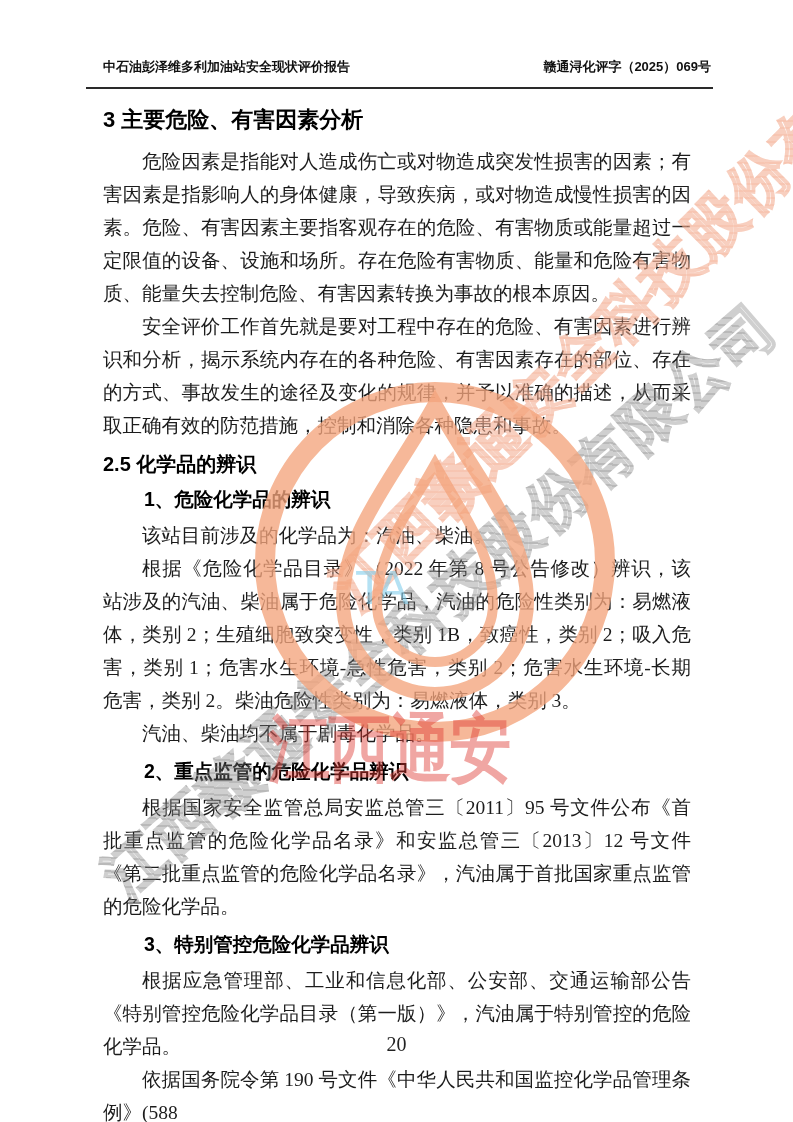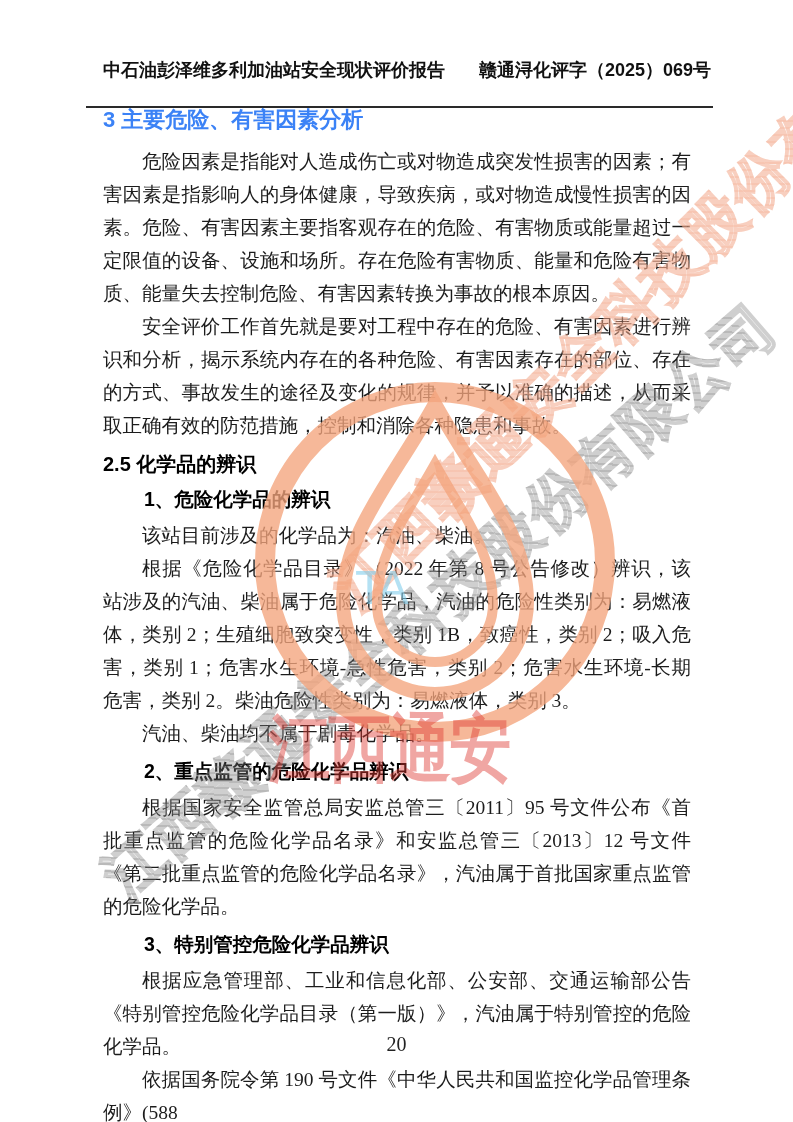--- a/index.html
+++ b/index.html
@@ -9,34 +9,34 @@
     background:#ffffff;
     overflow:hidden;
     font-family:"Liberation Serif","DejaVu Serif",serif;
     color:#1c1c1c;
   }
   
   .header{
     position:absolute;left:86px;right:80px;top:58px;
     display:flex;justify-content:space-between;align-items:flex-end;
     border-bottom:2px solid #2a2a2a;
-    padding-bottom:24px;
+    padding-bottom:11px;
     font-family:"Liberation Sans","DejaVu Sans",sans-serif;
-    font-weight:bold;font-size:18px;color:#111;
+    font-weight:bold;font-size:13px;color:#111;
   }
   .header .hl{margin-left:17px;}
   .header .hr{margin-right:2px;text-align:right;}
   
   .content{
     position:absolute;left:103px;top:92px;width:588px;
     z-index:1;
   }
   .doc-title{
     font-family:"Liberation Sans","DejaVu Sans",sans-serif;
-    font-size:22px;font-weight:bold;color:#3b82f6;
+    font-size:22px;font-weight:bold;color:#000000;
     margin:13px 0 10px 0;
   }
   .para{
     font-size:19.5px;line-height:33px;
     text-align:justify;text-indent:2em;
     margin:0;
   }
   .sec-h2{
     font-family:"Liberation Sans","DejaVu Sans",sans-serif;
     font-size:20px;font-weight:bold;color:#000;

